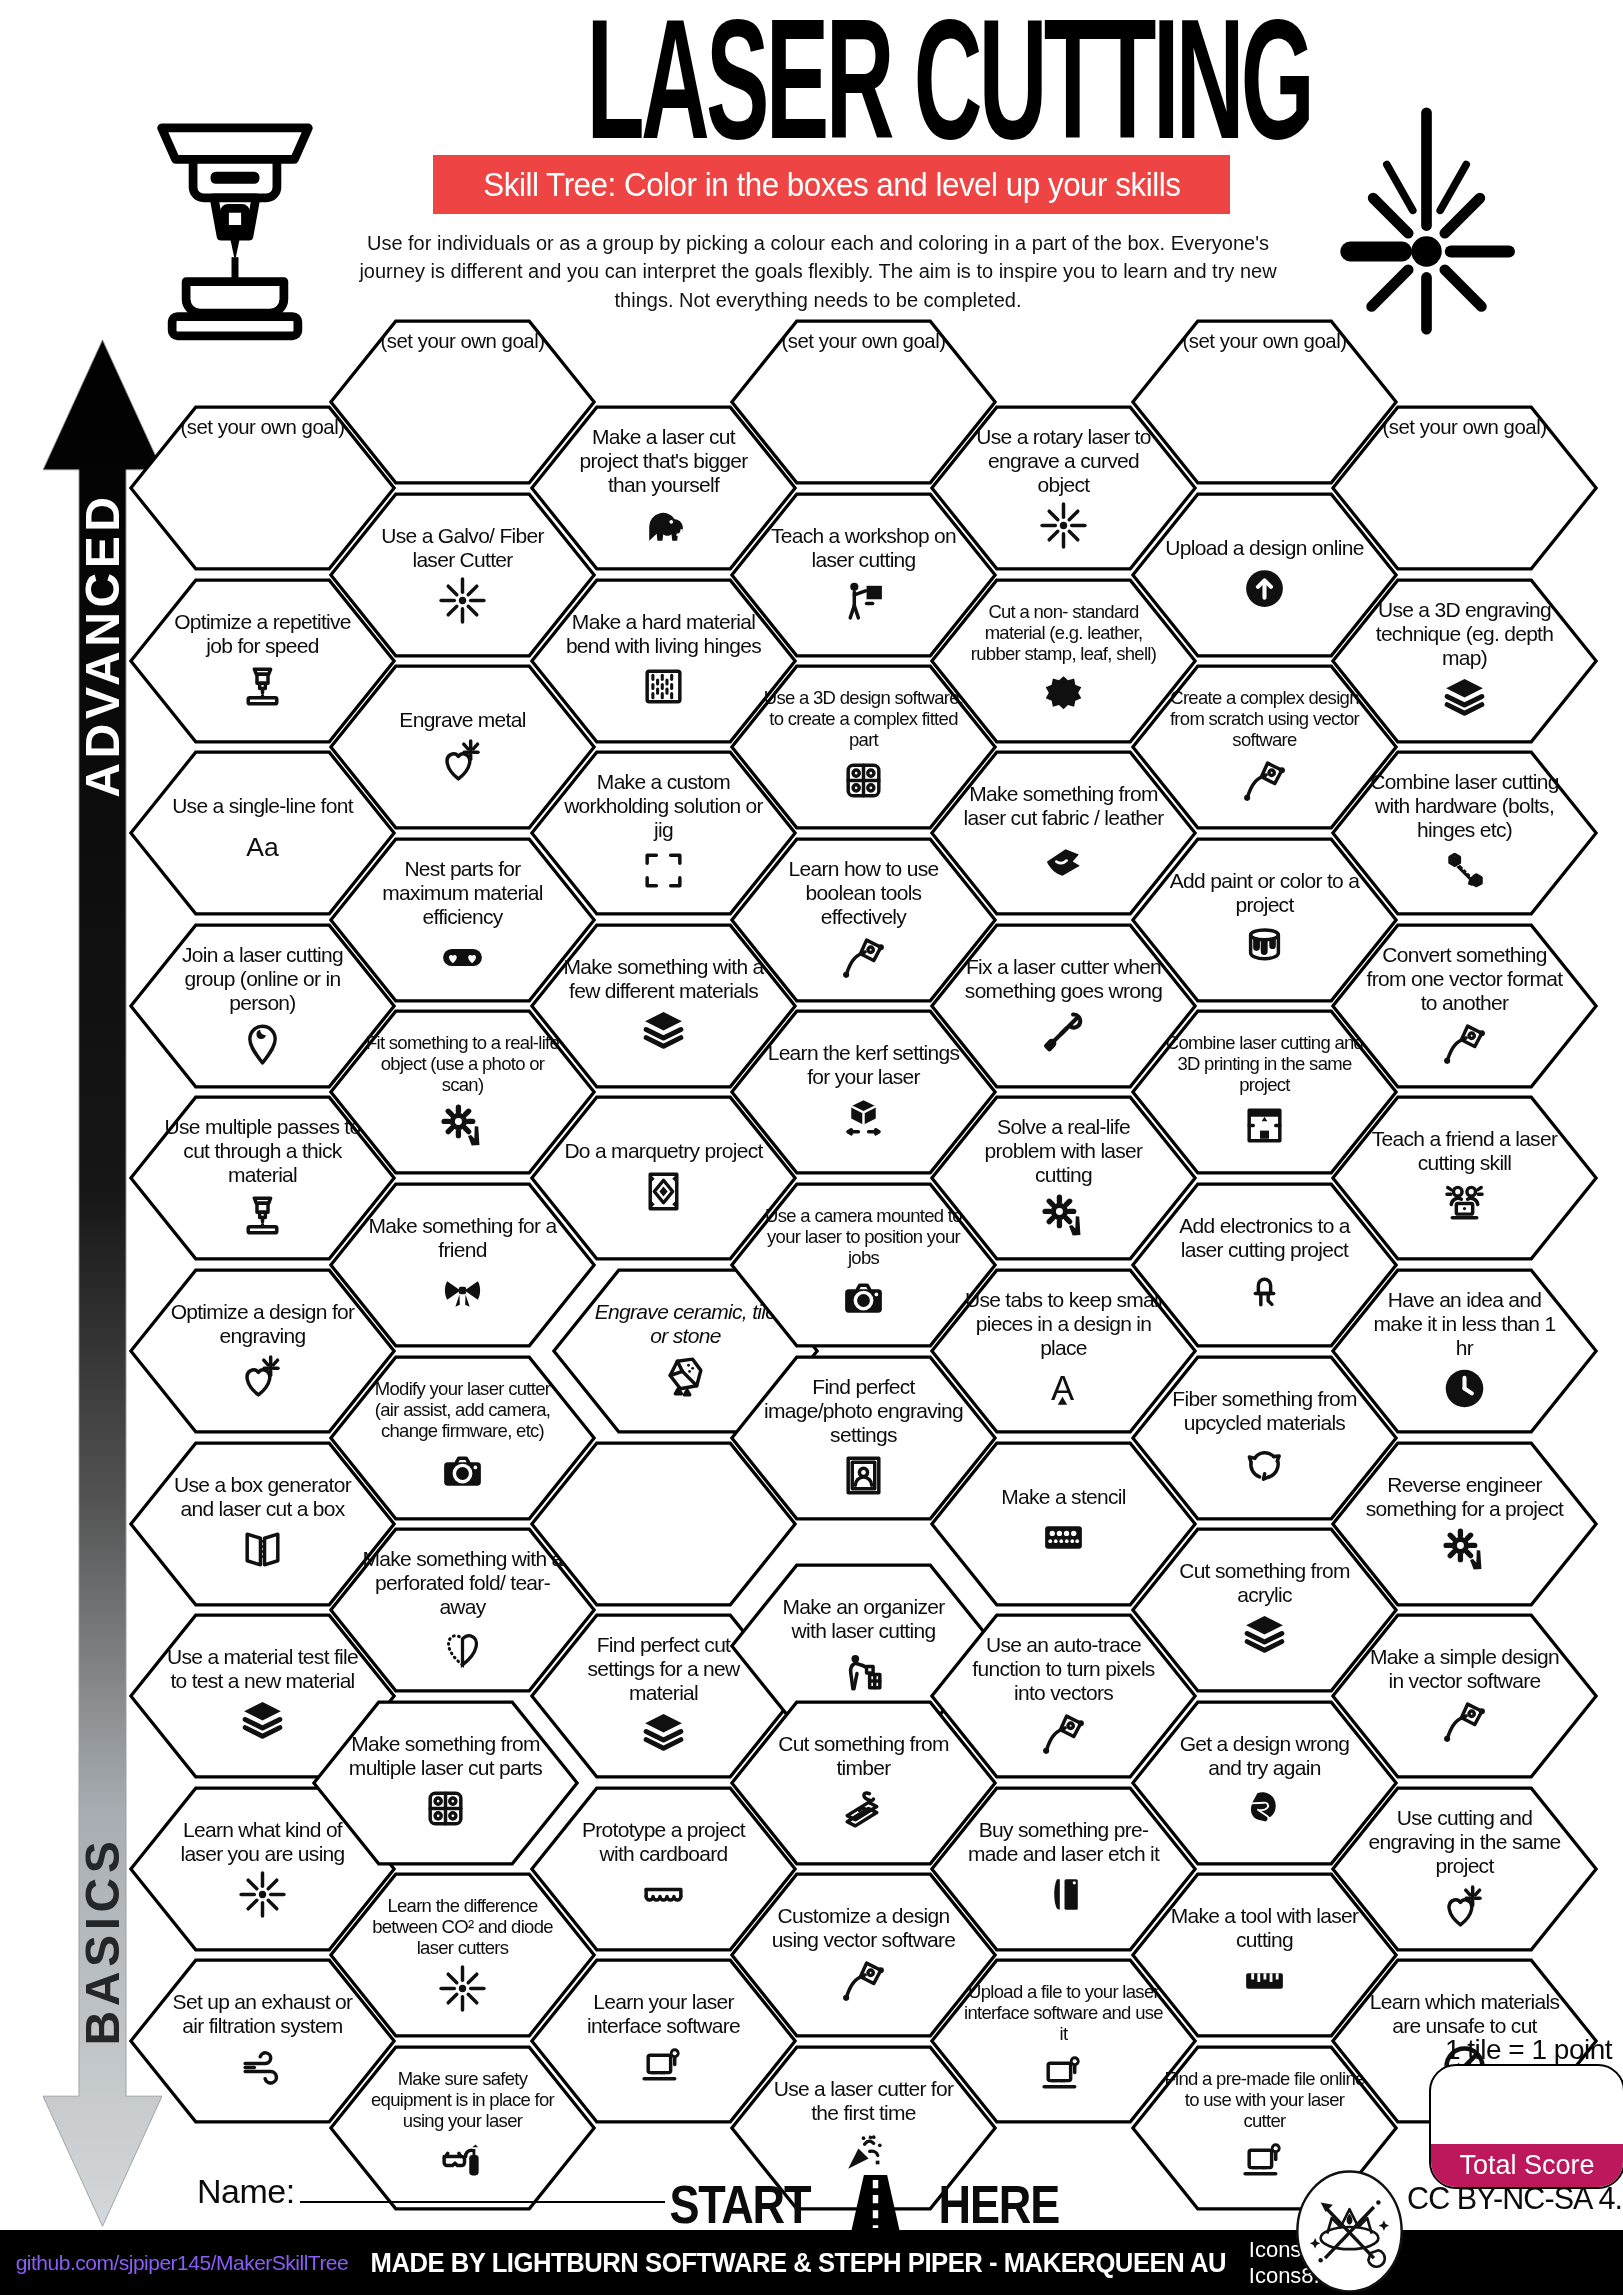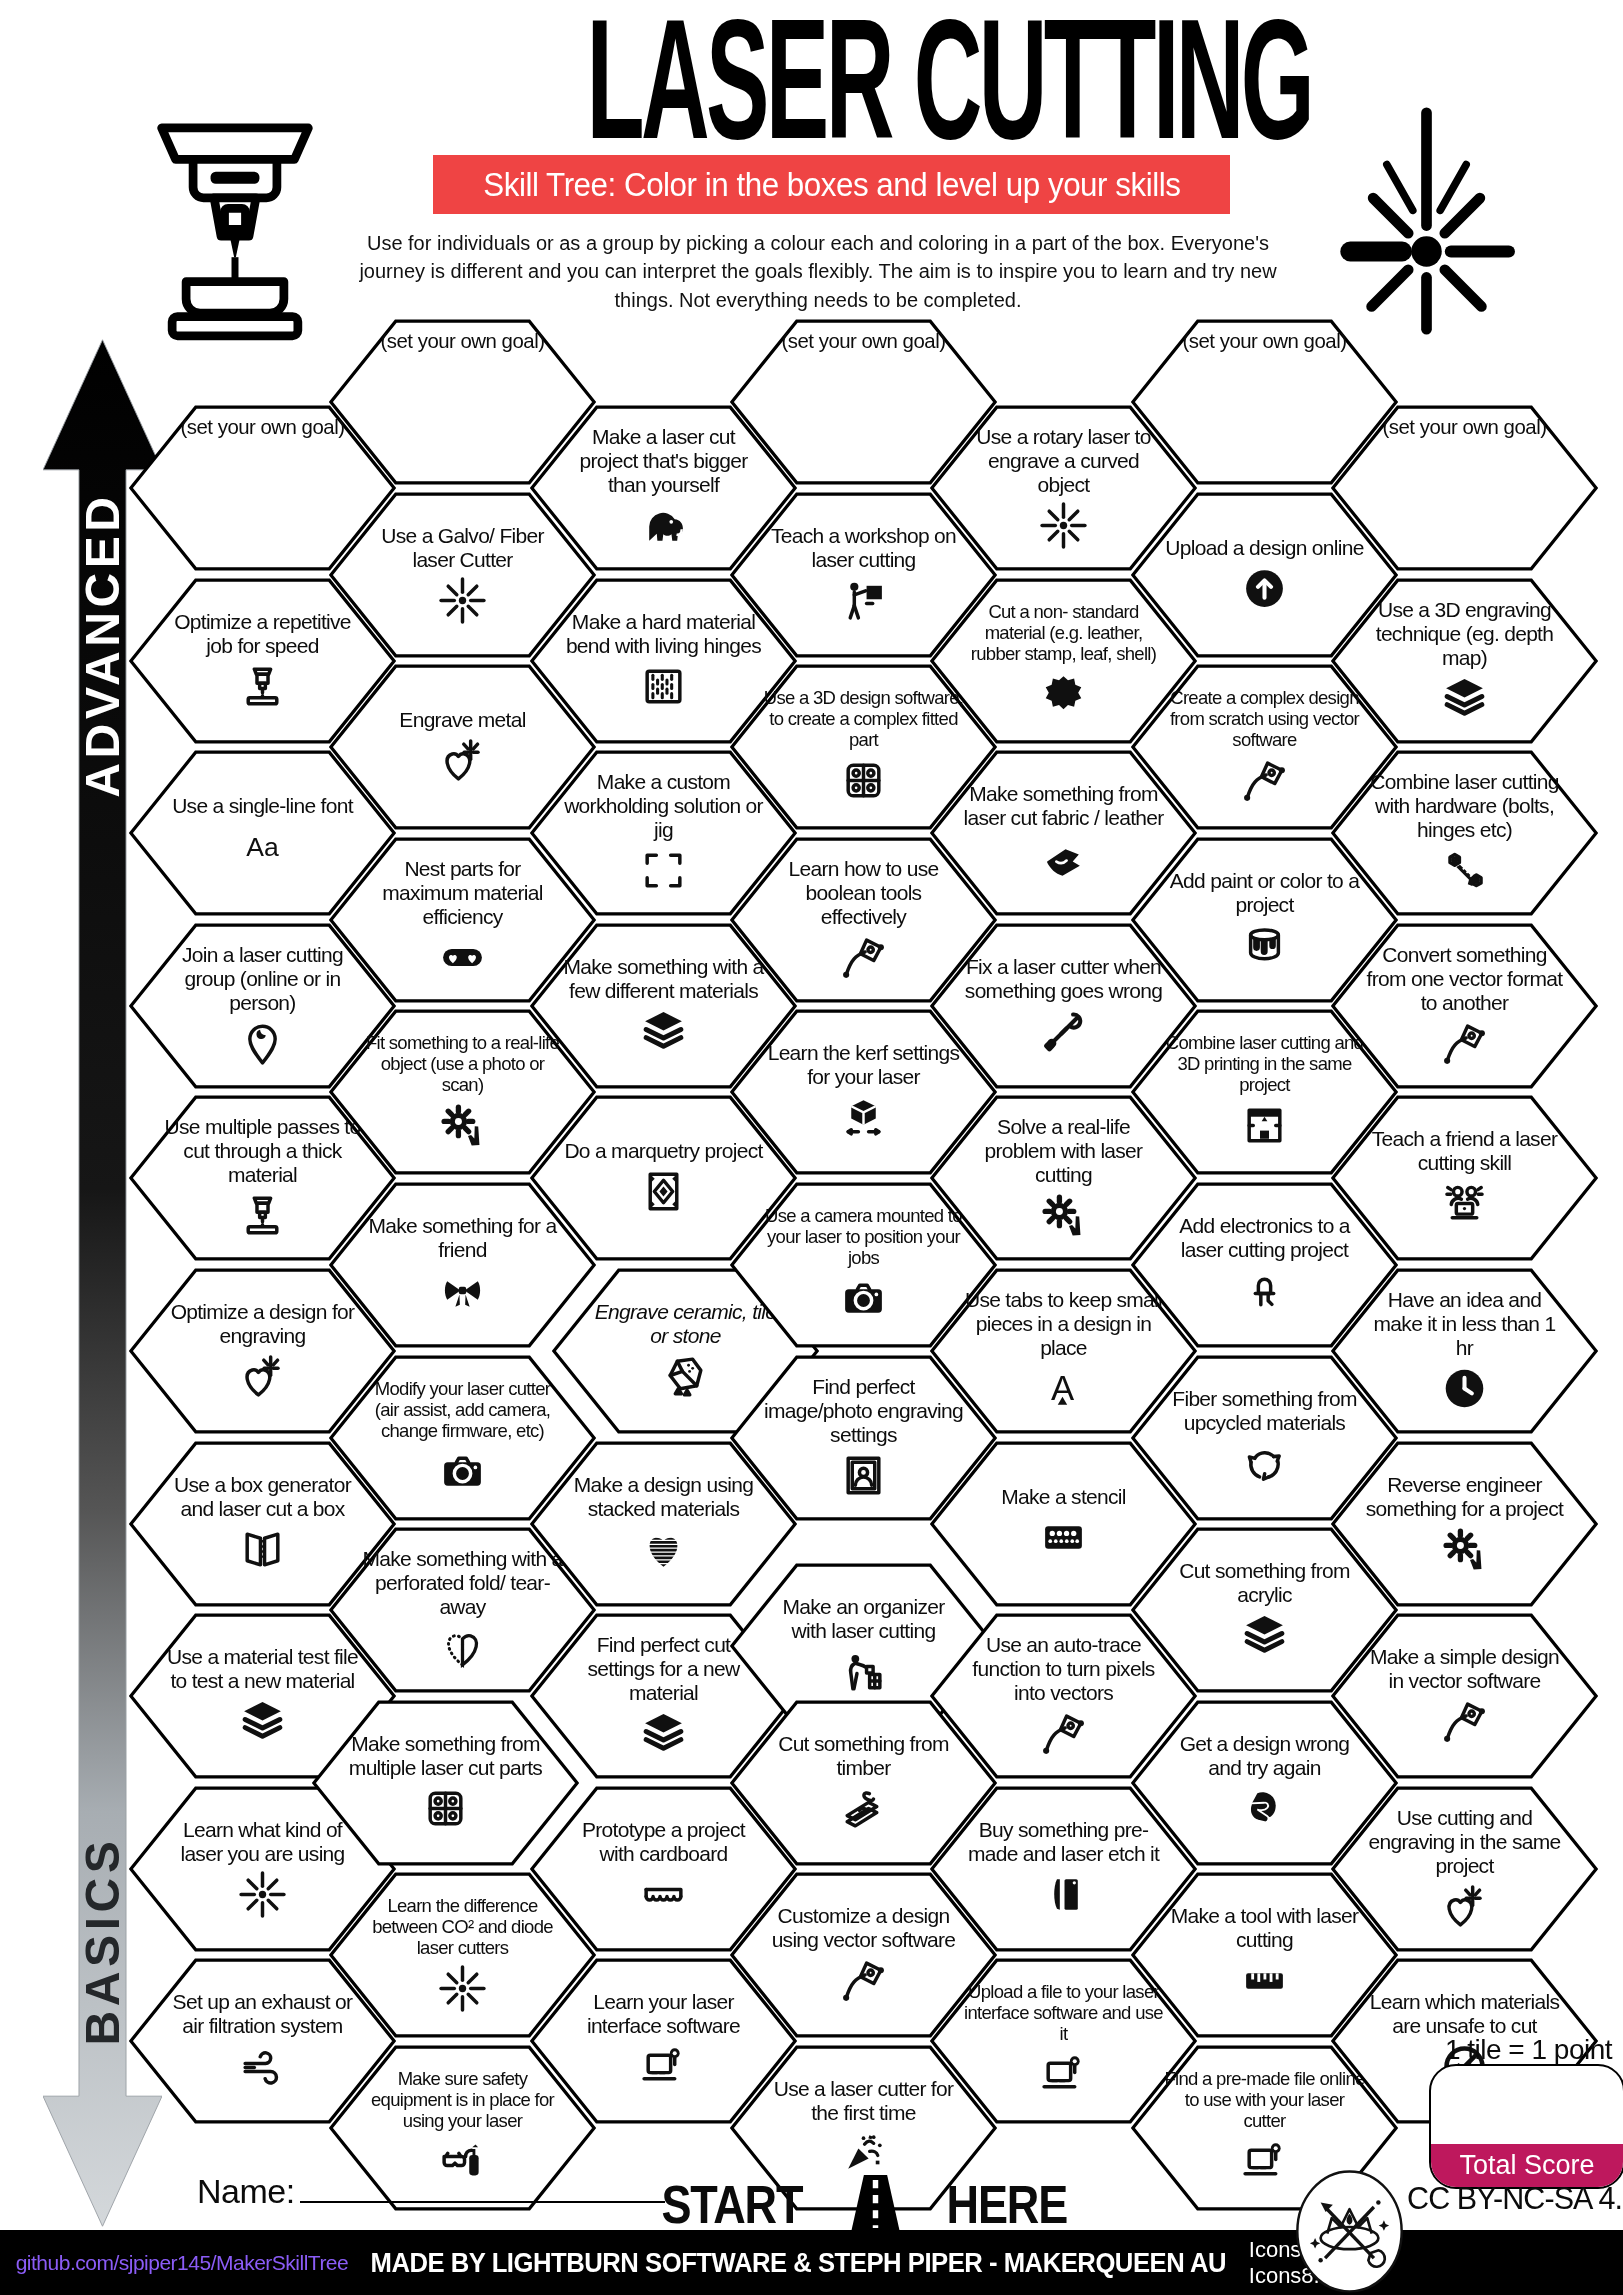--- a/index.html
+++ b/index.html
@@ -23,21 +23,21 @@
   .tile{position:absolute;width:267px;height:166px;}
   .tile svg.hex{position:absolute;left:0;top:0;}
   .tile .content{position:absolute;left:33px;top:4.6px;width:201px;height:156px;display:flex;flex-direction:column;align-items:center;justify-content:center;gap:4.6px;text-align:center;}
   .tile .label{font-size:21px;line-height:1.13;letter-spacing:-0.7px;color:#0d0d0d;width:100%;}
   .tile .label.small{font-size:18.5px;}
   .tile .goal-label{position:absolute;left:0;top:11px;width:100%;text-align:center;font-size:20.4px;letter-spacing:-0.5px;color:#0d0d0d;}
   .tile .icon{width:49px;height:49px;flex:0 0 auto;}
   .tile .icon svg{width:49px;height:49px;display:block;}
 
   
-  #start-here{left:637px;top:2159px;width:453px;height:90px;display:flex;align-items:center;justify-content:center;gap:13px;}
+  #start-here{left:637px;top:2159px;width:453px;height:90px;display:flex;align-items:center;justify-content:center;gap:5px;}
   #start-here .word{font-size:53px;font-weight:bold;letter-spacing:-1.4px;transform:scaleX(.85);}
   #start-here svg{width:95px;height:82px;}
 
   
   #name-label{left:197px;top:2172px;font-size:34px;letter-spacing:-0.5px;}
   #name-line{left:300px;top:2170px;width:365px;height:30.5px;border-bottom:2.3px solid #000;}
 
   
   #tile-points{left:1436px;top:2034px;width:185px;text-align:center;font-size:28px;letter-spacing:-0.5px;}
   #score-box{left:1429px;top:2064px;width:192px;height:121px;border:2.8px solid #000;border-radius:27px;background:#fff;overflow:hidden;display:flex;flex-direction:column;}
@@ -602,42 +602,20 @@
                 <circle cx="14" cy="9.5" r="0.7"></circle>
               </g>
             </svg>
           </div>
         </div>
       </div>
       <div class="tile" style="left: 530px; top: 1441px;">
         <svg class="hex" width="267" height="166" viewBox="0 0 578 358">
       <polygon points="4,179 144.5,4 433.5,4 574,179 433.5,354 144.5,354" fill="#fff" stroke="#000" stroke-width="7"></polygon>
         </svg>
-        <div class="content">
-          <div class="label">Make a design using stacked materials</div>
-          <div class="icon">
-            <svg viewBox="0 0 24 24">
-              <defs>
-                <clipPath id="hclip1">
-                  <path d="M12 20.5 C4 14.5 3.5 7.5 8 6.3 C10.2 5.8 12 7.8 12 7.8 C12 7.8 13.8 5.8 16 6.3 C20.5 7.5 20 14.5 12 20.5 Z"></path>
-                </clipPath>
-              </defs>
-              <g clip-path="url(#hclip1)" stroke="#101010" stroke-width="1.3">
-                <line x1="2" y1="6.6" x2="22" y2="6.6"></line>
-                <line x1="2" y1="8.5" x2="22" y2="8.5"></line>
-                <line x1="2" y1="10.4" x2="22" y2="10.4"></line>
-                <line x1="2" y1="12.3" x2="22" y2="12.3"></line>
-                <line x1="2" y1="14.2" x2="22" y2="14.2"></line>
-                <line x1="2" y1="16.1" x2="22" y2="16.1"></line>
-                <line x1="2" y1="18" x2="22" y2="18"></line>
-                <line x1="2" y1="19.9" x2="22" y2="19.9"></line>
-              </g>
-            </svg>
-          </div>
-        </div>
       </div>
       <div class="tile" style="left: 530px; top: 1613px;">
         <svg class="hex" width="267" height="166" viewBox="0 0 578 358">
       <polygon points="4,179 144.5,4 433.5,4 574,179 433.5,354 144.5,354" fill="#fff" stroke="#000" stroke-width="7"></polygon>
         </svg>
         <div class="content">
           <div class="label">Find perfect cut settings for a new material</div>
           <div class="icon">
             <svg viewBox="0 0 24 24">
               <path d="M12 2.5 L21 7 12 11.5 3 7 Z" fill="#101010"></path>

